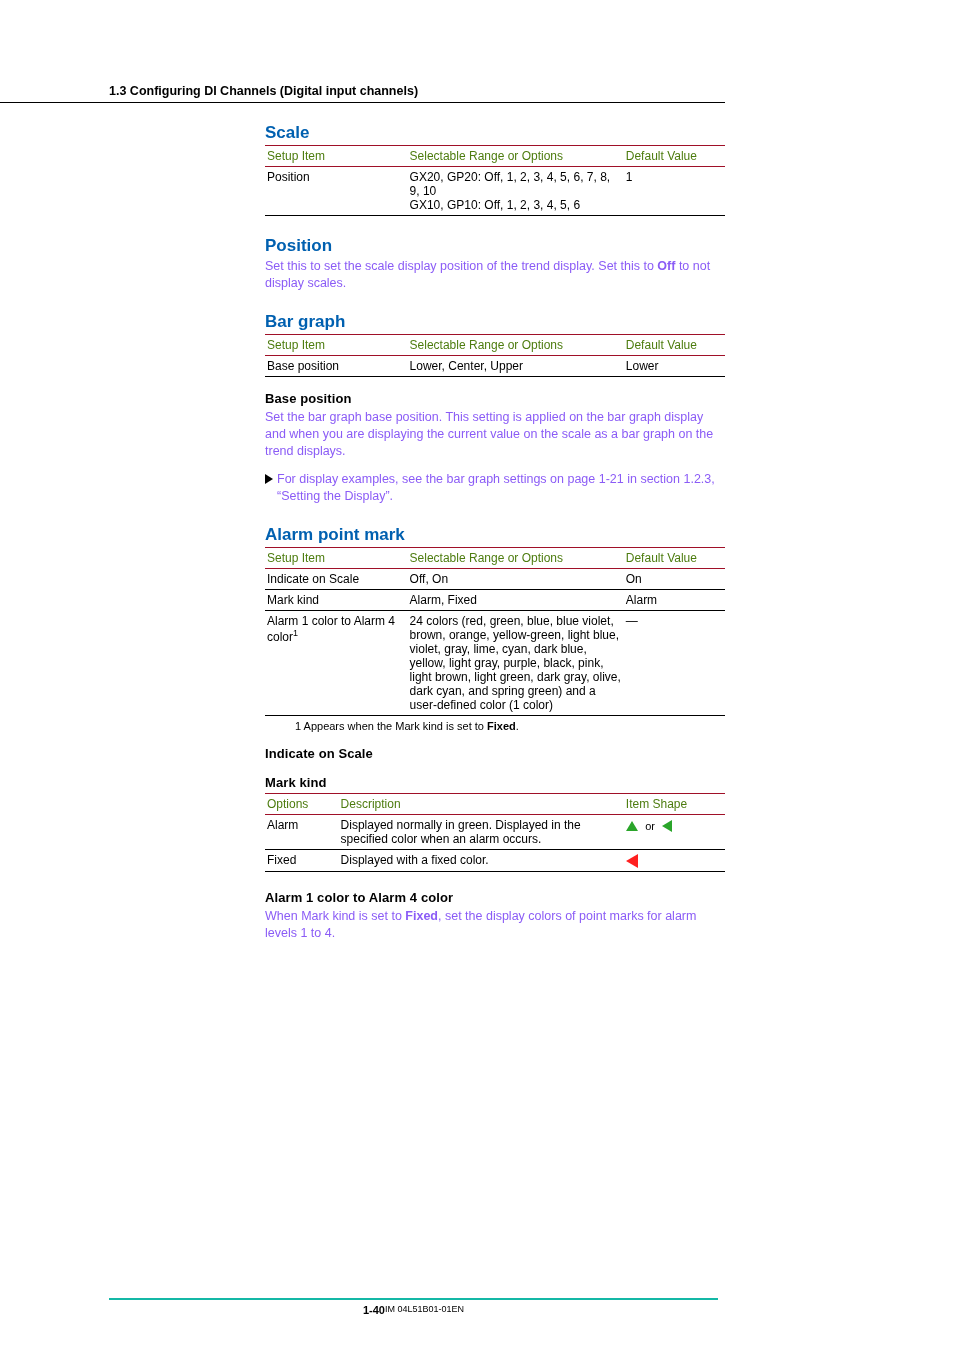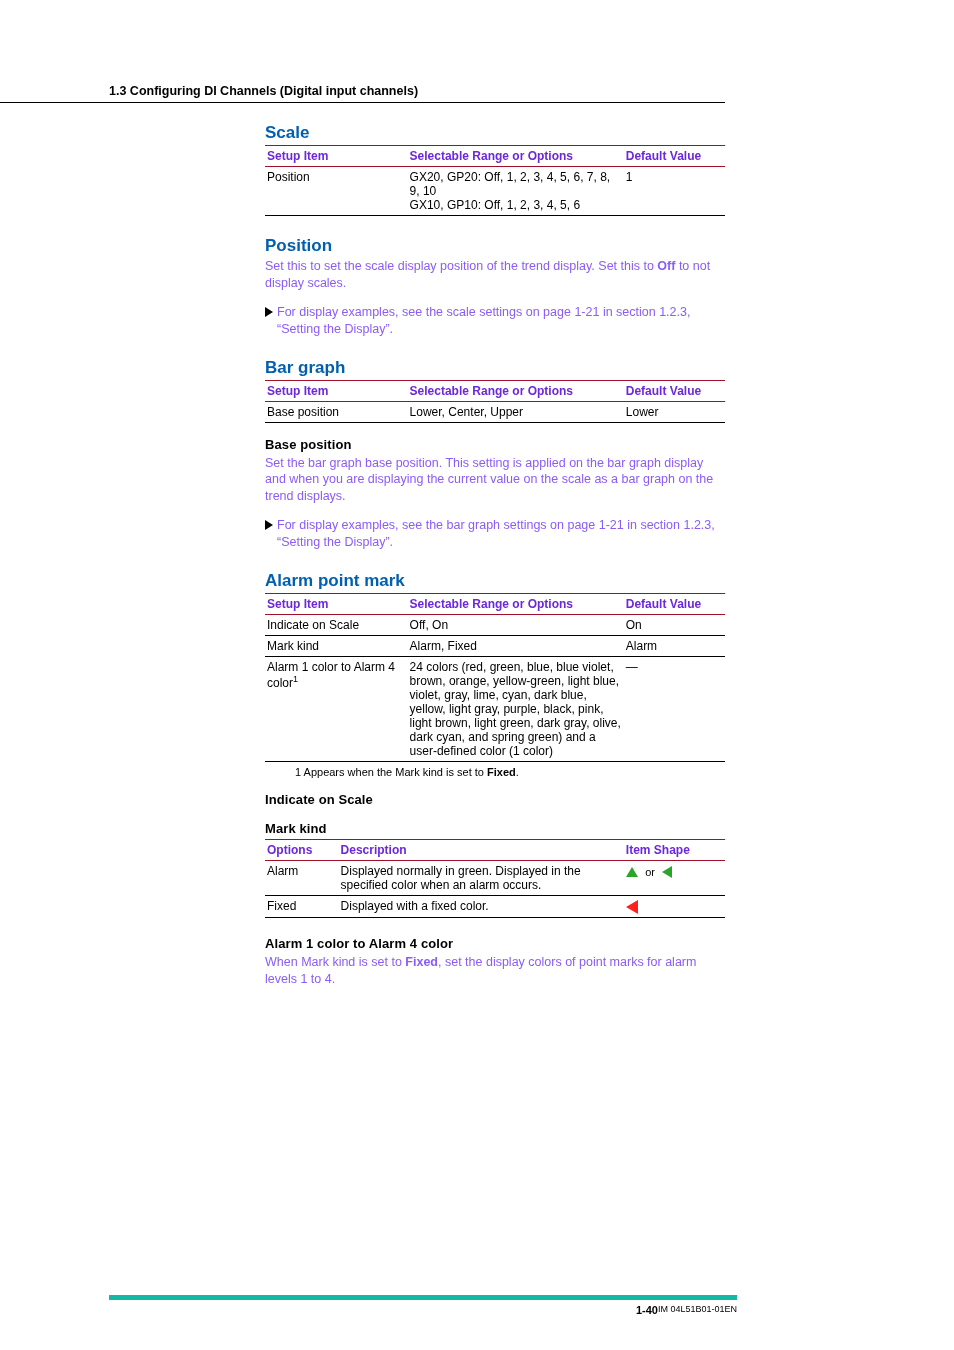--- a/index.html
+++ b/index.html
@@ -50,22 +50,22 @@
     line-height: 1.35;
     color: #8b5cf6;
   }
   table.settings {
     width: 100%;
     border-collapse: collapse;
     font-size: 12px;
   }
   table.settings thead th {
     text-align: left;
-    font-weight: bold;
-    color: #6d28d9;
+    font-weight: normal;
+    color: #4d7c0f;
     border-top: 1.2px solid #a01028;
     border-bottom: 1px solid #a01028;
     padding: 3px 2px 3px 2px;
   }
   table.settings tbody td {
     border-bottom: 1px solid #000;
     padding: 3px 2px 3px 2px;
     vertical-align: top;
     color: #000;
   }
@@ -117,24 +117,24 @@
     border-right:12px solid #ff2020;
     vertical-align: middle;
   }
   .shape-cell { vertical-align: middle; text-align:left; padding-top:3px;}
   .or-text { font-size: 11px; vertical-align: middle; margin: 0 4px;}
 
   .footer {
     position: absolute;
     bottom: 34px;
     left: 109px;
-    right: 95px;
-    border-top: 5px solid #14b8a6;
+    right: 114px;
+    border-top: 2px solid #14b8a6;
     display:flex;
-    justify-content: flex-end;
+    justify-content: center;
     padding-top: 4px;
     font-size: 11px;
     color:#000;
   }
   .footer .pg { font-weight: bold; }
   .footer .imnum { font-size: 9px; }
 </style>
 </head>
 <body>
 
@@ -158,24 +158,20 @@
           <td style="white-space:pre-line">GX20, GP20: Off, 1, 2, 3, 4, 5, 6, 7, 8, 9, 10
 GX10, GP10: Off, 1, 2, 3, 4, 5, 6</td>
           <td>1</td>
         </tr>
       </tbody>
     </table>
 
     <div class="h-blue">Position</div>
     <div class="body-text">
       <span>Set this to set the scale display position of the trend display. Set this to </span><b>Off</b><span> to not display scales.</span>
-    </div>
-    <div class="note-row">
-      <div class="tri-right"></div>
-      <div class="body-text">For display examples, see the scale settings on page 1-21 in section 1.2.3, “Setting the Display”.</div>
     </div>
 
     <div class="h-blue">Bar graph</div>
     <table class="settings">
       <thead>
         <tr>
           <th class="col-si">Setup Item</th>
           <th class="col-opt">Selectable Range or Options</th>
           <th class="col-def">Default Value</th>
         </tr>

